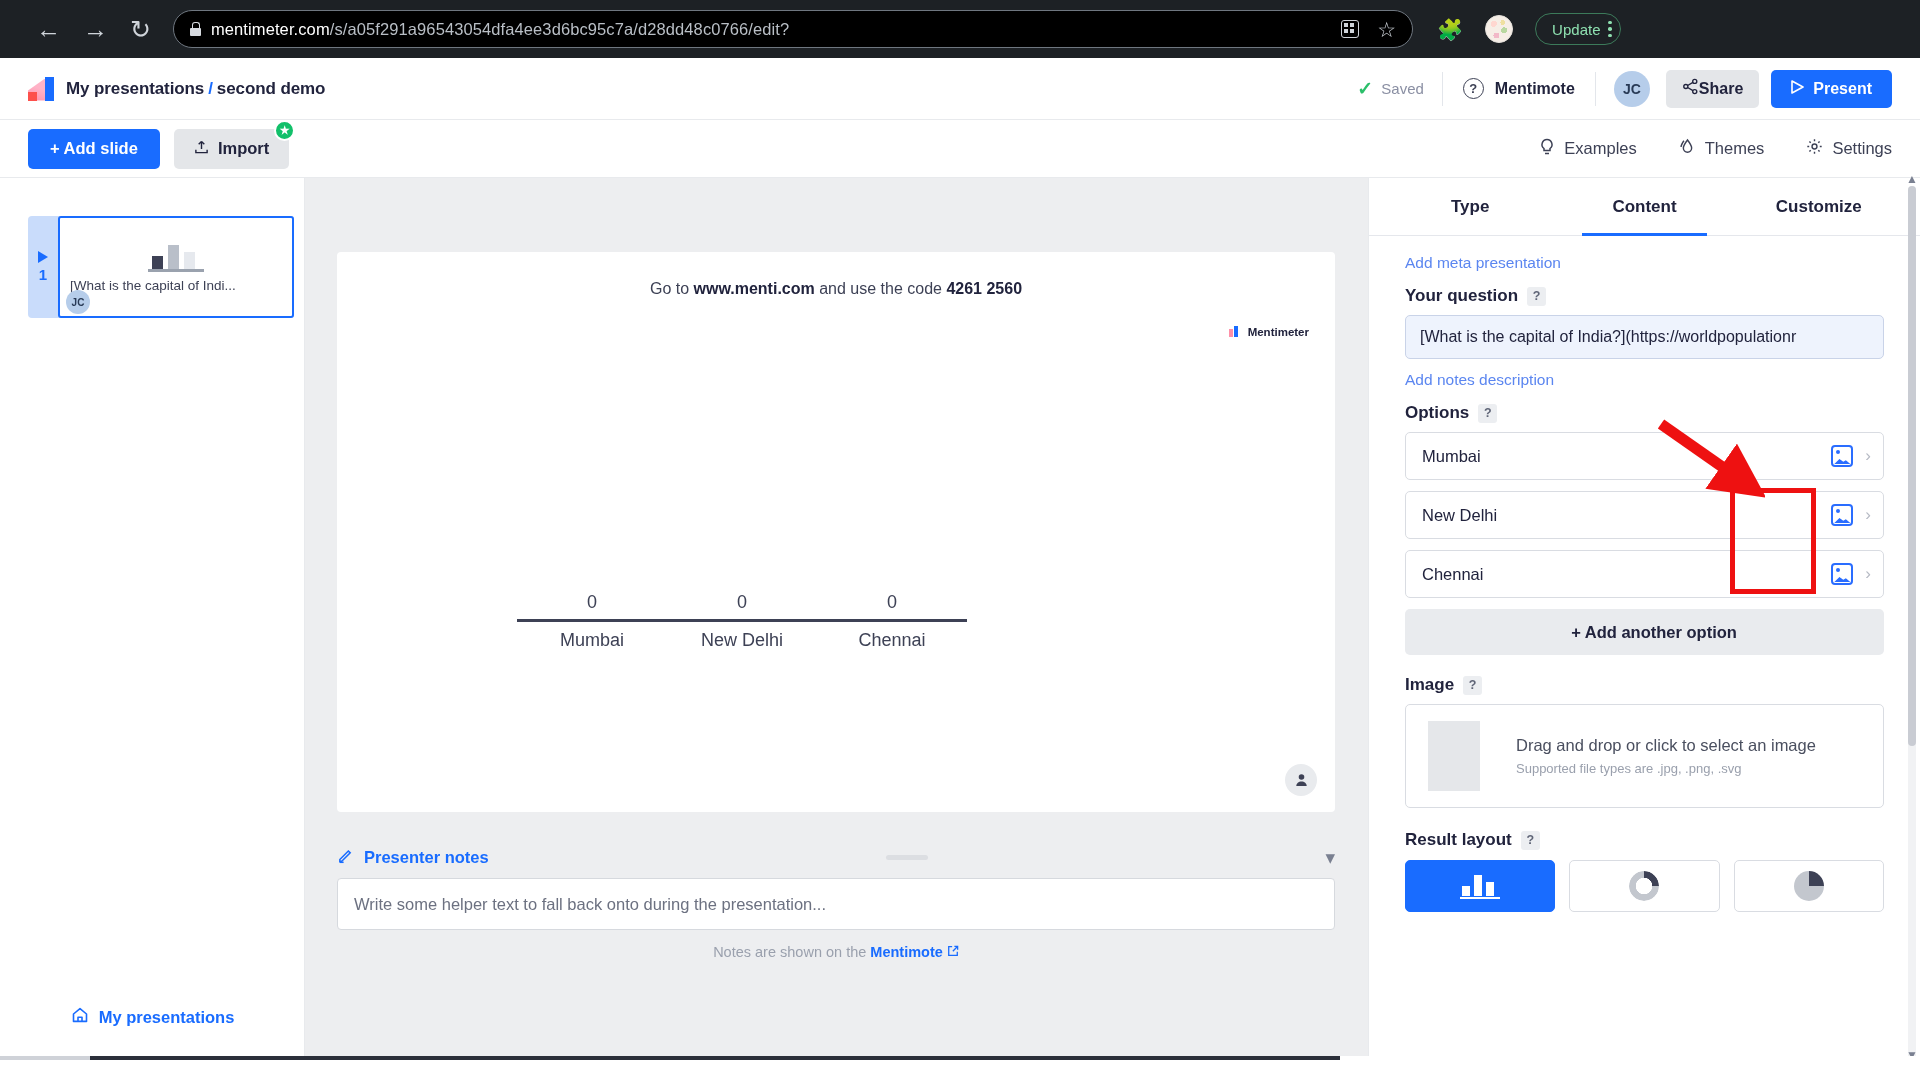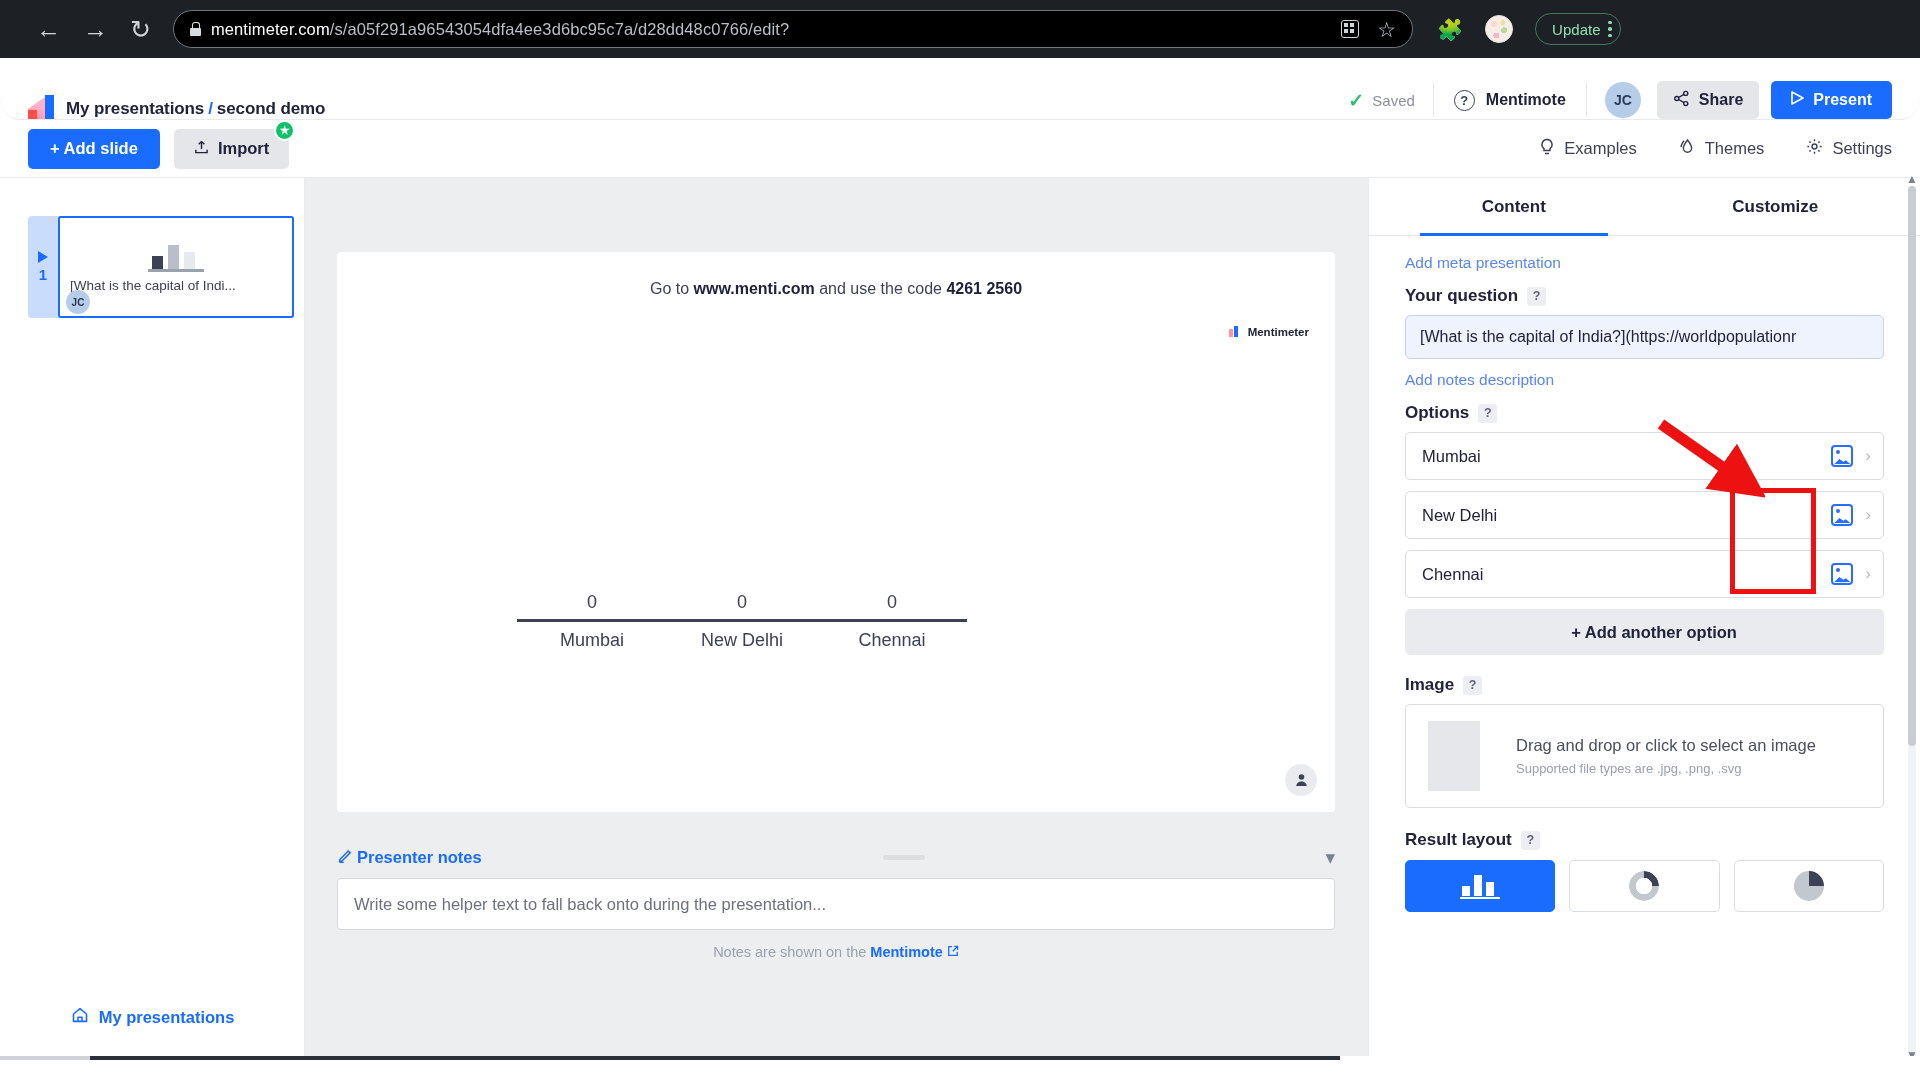--- a/index.html
+++ b/index.html
@@ -63,21 +63,21 @@
     height: 32px; padding: 0 8px 0 16px; border: 1px solid #3c7a5a; border-radius: 16px;
     color: #8ee0b0; font-size: 15px; display: flex; align-items: center; gap: 8px;
   }
   .kebab { display:flex; flex-direction:column; gap:3px; }
   .kebab i { width:3.5px;height:3.5px;border-radius:50%;background:#8ee0b0;display:block;}
 
   
   .app-header {
     position: absolute; left: 0; top: 58px; width: 1920px; height: 62px;
     background: #fff; border-bottom: 1px solid #e8eaed;
-    display: flex; align-items: flex-end; padding: 0 28px; border-radius: 21px;
+    display: flex; align-items: center; padding: 0 28px;
   }
   .menti-logo { width: 26px; height: 24px; position: relative; margin-right: 12px; }
   .menti-logo .b1 { position:absolute; left:0; bottom:0; width:9px; height:9px; background:#fd504b; }
   .menti-logo .b2 { position:absolute; left:0; bottom:0; width:17px; height:22px;
      background: linear-gradient(200deg,#ffb3c7 40%, #ff8fa8 100%); clip-path: polygon(0 100%,0 55%,100% 0,100% 100%);}
   .menti-logo .b3 { position:absolute; right:0; bottom:0; width:9px; height:24px; background:#196cff; }
   .crumb { font-size: 17px; color:#21233d; font-weight: 700; letter-spacing: -0.1px;}
   .crumb .sep { color:#196cff; font-weight:700; margin: 0 4px; }
   .crumb .cur { font-weight:700; }
   .hdr-right { margin-left:auto; display:flex; align-items:center; }
@@ -89,21 +89,21 @@
     width:21px;height:21px;border-radius:50%;border:1.8px solid #3d4155;
     display:flex;align-items:center;justify-content:center;font-size:13px;font-weight:700;color:#3d4155;
   }
   .av-jc {
     width: 36px; height: 36px; border-radius: 50%; background:#b6cdea; color:#283a56;
     display:flex;align-items:center;justify-content:center;font-size:14px;font-weight:700;
     margin: 0 16px 0 18px;
   }
   .share-btn {
     height: 38px; padding: 0 16px; background: #e4e6e9; border-radius: 5px;
-    display:flex;align-items:center;gap:9px;font-size:16px;font-weight:700;color:#21233d;
+    display:flex;align-items:center;font-size:16px;font-weight:700;color:#21233d;
   }
   .present-btn {
     height: 38px; padding: 0 20px; background:#196cff; border-radius:5px; margin-left: 12px;
     display:flex;align-items:center;gap:9px;font-size:16px;font-weight:700;color:#fff;
   }
 
   
   .toolbar {
     position:absolute; left:0; top:120px; width:1920px; height:58px; background:#fff;
     border-bottom:1px solid #e8eaed; display:flex; align-items:center; padding: 0 28px;
@@ -186,21 +186,21 @@
   .chart-row { display:flex; }
   .chart-col { width:150px; text-align:center; }
   .bar-val { font-size:18px; color:#3d4155; padding-bottom:6px;}
   .axis { height:2.5px; background:#3d4155; width:450px; }
   .bar-lbl { font-size:18px; color:#3d4155; padding-top:8px;}
   .person-btn {
     position:absolute; right:18px; bottom:16px; width:32px;height:32px;border-radius:50%;
     background:#e9ebee; display:flex;align-items:center;justify-content:center;font-size:14px;color:#3d4155;
   }
   .notes-head {
-    position:absolute; left:32px; top:668px; width:998px; display:flex;align-items:center; gap:3px;
+    position:absolute; left:32px; top:668px; width:998px; display:flex;align-items:center; gap:10px;
   }
   .notes-title { color:#196cff; font-size:16.5px; font-weight:700; }
   .notes-handle { width:42px;height:5px;background:#dcdee2;border-radius:3px;margin:0 auto;}
   .chev-down { color:#7a8091; font-size:19px; }
   .notes-box {
     position:absolute; left:32px; top:700px; width:998px; height:52px;
     background:#fff; border:1px solid #d6d9de; border-radius:4px;
     display:flex; align-items:center; padding: 0 16px;
     color:#6c7181; font-size:16.5px;
   }
@@ -508,20 +508,21 @@
           <path d="M6 2H2v10h10V8"></path>
             <path d="M8.6 1.6H12.4V5.4"></path>
             <line x1="12.2" y1="1.8" x2="6.8" y2="7.2"></line>
         </svg>
       </span>
     </div>
   </div>
 
   <div class="rpanel">
     <div class="rtabs">
+      <div class="rtab">Type</div>
       <div class="rtab active">Content</div>
       <div class="rtab">Customize</div>
     </div>
     <div class="rbody">
       <div class="link-sm">Add meta presentation</div>
 
       <div class="lbl">
         <span>Your question</span>
         <span class="qbadge">?</span>
       </div>

